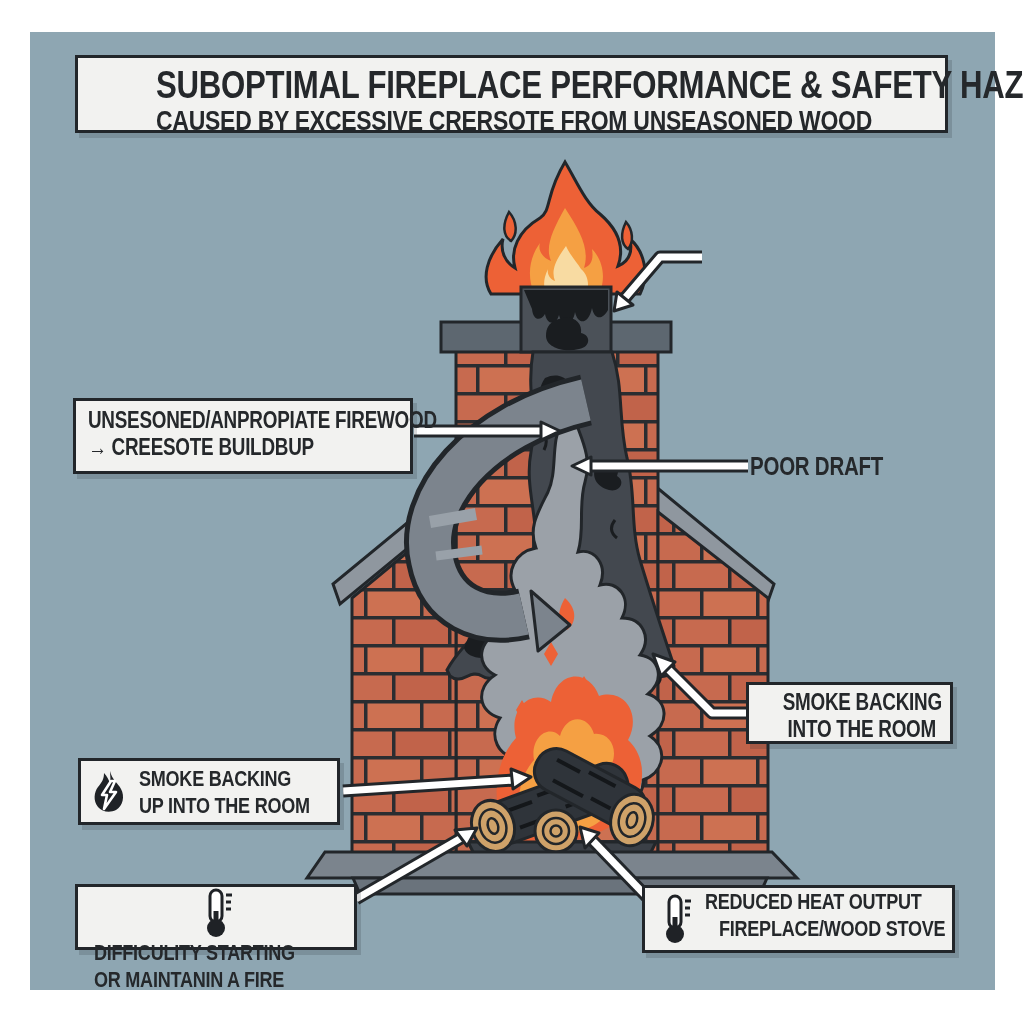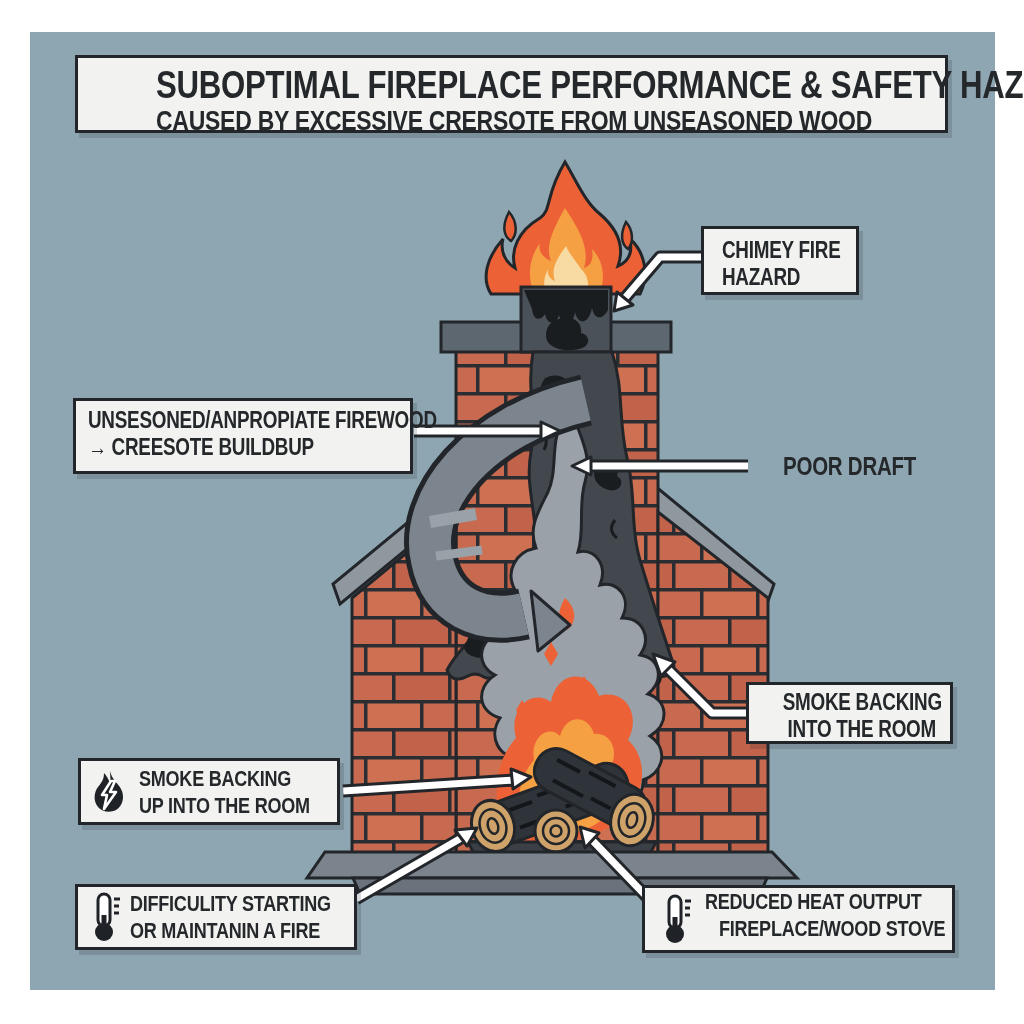--- a/index.html
+++ b/index.html
@@ -13,24 +13,24 @@
         transform:scaleX(.82);transform-origin:0 50%;}
   .line.center{transform-origin:50% 50%;text-align:center;}
   .line.right{transform-origin:100% 50%;text-align:right;}
   .title-box{left:75px;top:55px;width:873px;height:78px;padding-top:5px;text-align:center;}
   .title-l1{font-size:38px;line-height:44px;}
   .title-l2{font-size:28px;line-height:28px;}
   .lbl{font-size:23px;line-height:27px;}
   .lbl-sm{font-size:22px;line-height:27px;}
   .cf-box{left:701px;top:226px;width:158px;height:69px;padding:8px 0 0 18px;}
   .fw-box{left:73px;top:398px;width:340px;height:76px;padding:6px 0 0 12px;}
-  .poor-draft{position:absolute;left:750px;top:452px;z-index:3;font-size:25px;margin-left:33px;}
+  .poor-draft{position:absolute;left:750px;top:452px;z-index:3;font-size:25px;}
   .sbr-box{left:746px;top:682px;width:207px;height:62px;padding:4px 14px 0 0;}
   .sbl-box{left:78px;top:758px;width:262px;height:67px;display:flex;align-items:center;}
-  .df-box{left:75px;top:884px;width:282px;height:66px;display:flex;align-items:center;}
+  .df-box{left:75px;top:884px;width:282px;height:66px;display:flex;align-items:center;flex-direction:column;}
   .rh-box{left:642px;top:885px;width:313px;height:68px;display:flex;}
   .icon-wrap{flex:0 0 auto;display:flex;align-items:center;justify-content:center;}
   .txtcol{flex:1 1 auto;}
 </style>
 </head>
 <body>
 
 <div class="page">
   <div class="canvas"></div>
 
@@ -182,24 +182,20 @@
         <polygon points="580,827 599,833 585,848" fill="#ffffff" stroke="#22262a" stroke-width="3"></polygon>
       </g>
     </g>
   </svg>
 
   <div class="box title-box">
     <div class="line center title-l1">SUBOPTIMAL FIREPLACE PERFORMANCE &amp; SAFETY HAZARDS</div>
     <div class="line center title-l2">CAUSED BY EXCESSIVE CRERSOTE FROM UNSEASONED WOOD</div>
   </div>
 
-  <div class="box cf-box">
-    <div class="line lbl">CHIMEY FIRE</div>
-    <div class="line lbl">HAZARD</div>
-  </div>
 
   <div class="box fw-box">
     <div class="line lbl">UNSESONED/ANPROPIATE FIREWOOD</div>
     <div class="line lbl">→ CREESOTE BUILDBUP</div>
   </div>
 
   <div class="poor-draft">
     <div class="line">POOR DRAFT</div>
   </div>
 

